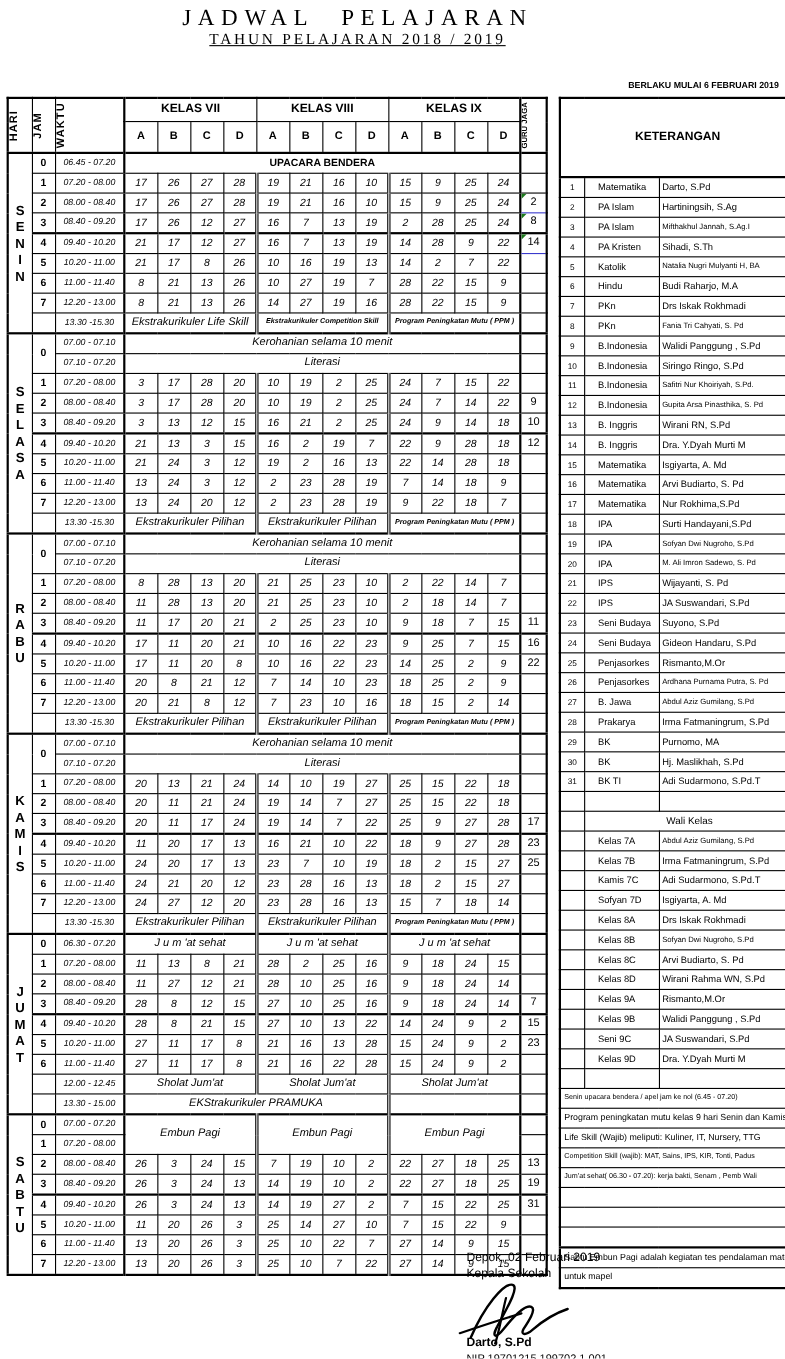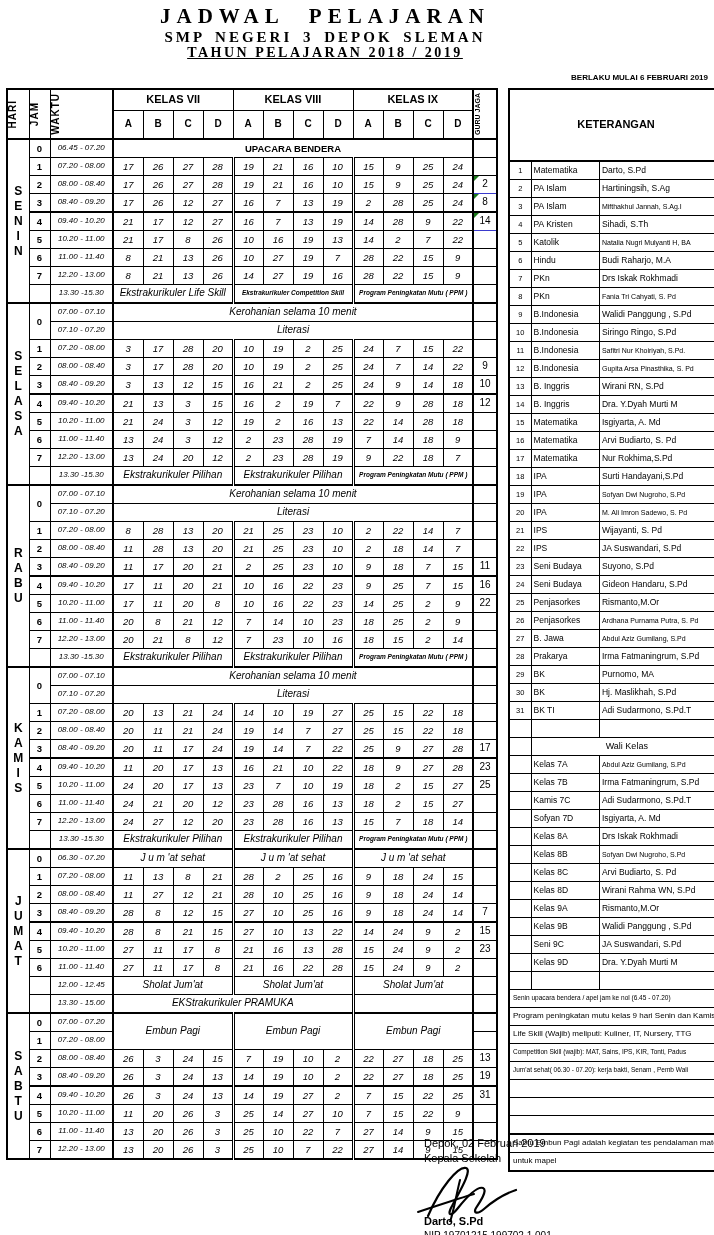--- a/index.html
+++ b/index.html
@@ -2,21 +2,21 @@
 <html><head>
 <meta charset="utf-8">
 <style>
   html,body{margin:0;padding:0;}
   body{
     width:714px;height:1235px;position:relative;background:#fff;
     font-family:"Liberation Sans",sans-serif;color:#000;overflow:hidden;
   }
   
   .title-block{position:absolute;top:5px;left:0;width:650px;text-align:center;
-    font-family:"Liberation Serif",serif;font-weight:bold;line-height:1.12;}
+    font-family:"Liberation Serif",serif;font-weight:normal;line-height:1.12;}
   .t1{font-size:21px;letter-spacing:6px;word-spacing:14px;}
   .t2{font-size:15px;letter-spacing:3px;word-spacing:4px;}
   .t3{font-size:13px;letter-spacing:2.5px;}
   .t4{font-size:14px;letter-spacing:2.5px;text-decoration:underline;}
   .berlaku{position:absolute;top:73px;right:6px;font-size:8px;font-weight:bold;letter-spacing:0;}
   
   table{border-collapse:collapse;table-layout:fixed;}
   td,th{border:1px solid #000;padding:0;text-align:center;vertical-align:middle;
     height:17px;overflow:hidden;white-space:nowrap;font-size:9px;line-height:1.05;}
   
@@ -41,39 +41,38 @@
   tr.brk td{border-top:2px solid #000;}
   td.gA{border-left:2px solid #000;}
   td.gD{border-left:3px double #000;}
   col.chari{width:22px;}col.cjam{width:21px;}col.cwaktu{width:63px;}
   col.cclass{width:30px;}col.cguru{width:24px;}
   
   #ket{position:absolute;left:508px;top:88px;border:2px solid #000;}
   #ket th{font-size:11px;height:70px;border-bottom:2px solid #000;}
   col.kno{width:20px;}col.ksub{width:62px;}col.knam{width:112px;}
   td.kno{font-size:7.5px;}
-  td.ksub{text-align:left;padding-left:2px;font-size:8.5px;border-left:1px dotted #000;}
+  td.ksub{text-align:left;padding-left:12px;font-size:8.5px;border-left:1px dotted #000;}
   td.knam{text-align:left;padding-left:2px;font-size:8.5px;border-left:1px dotted #000;}
   td.sm{font-size:7px;}
   td.wali-h{font-weight:normal;font-size:9px;}
   td.note{text-align:left;padding-left:3px;font-size:8px;}
   td.note.sm2{font-size:6.5px;}
   tr.thick td{border-top:2px solid #000;}
   
   .sig{position:absolute;left:424px;top:1136px;font-size:11px;line-height:1.35;}
   .sig .name{font-weight:bold;margin-top:-8px;}
   .sig .nip{font-size:10px;}
   .sig svg{display:block;margin:-6px 0 0 -10px;}
 </style>
 </head>
 <body>
 
 <div class="title-block">
   <div class="t1">JADWAL PELAJARAN</div>
-  <div class="t2">SMP NEGERI 3 DEPOK SLEMAN</div>
   <div class="t4">TAHUN PELAJARAN 2018 / 2019</div>
 </div>
 <div class="berlaku">BERLAKU MULAI 6 FEBRUARI 2019</div>
 
 <table id="sched">
   <colgroup>
     <col class="chari">
       <col class="cjam">
       <col class="cwaktu">
     <col class="cclass">

